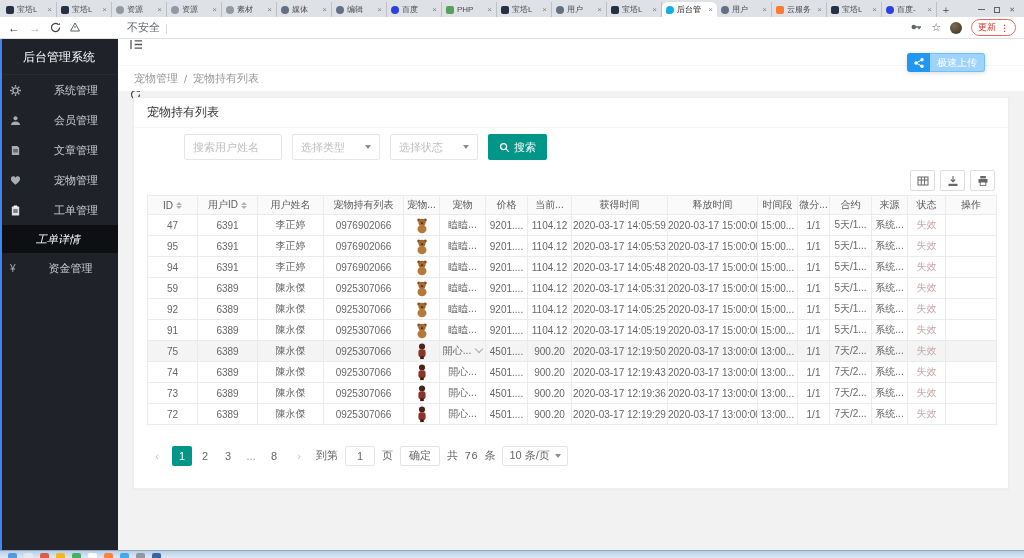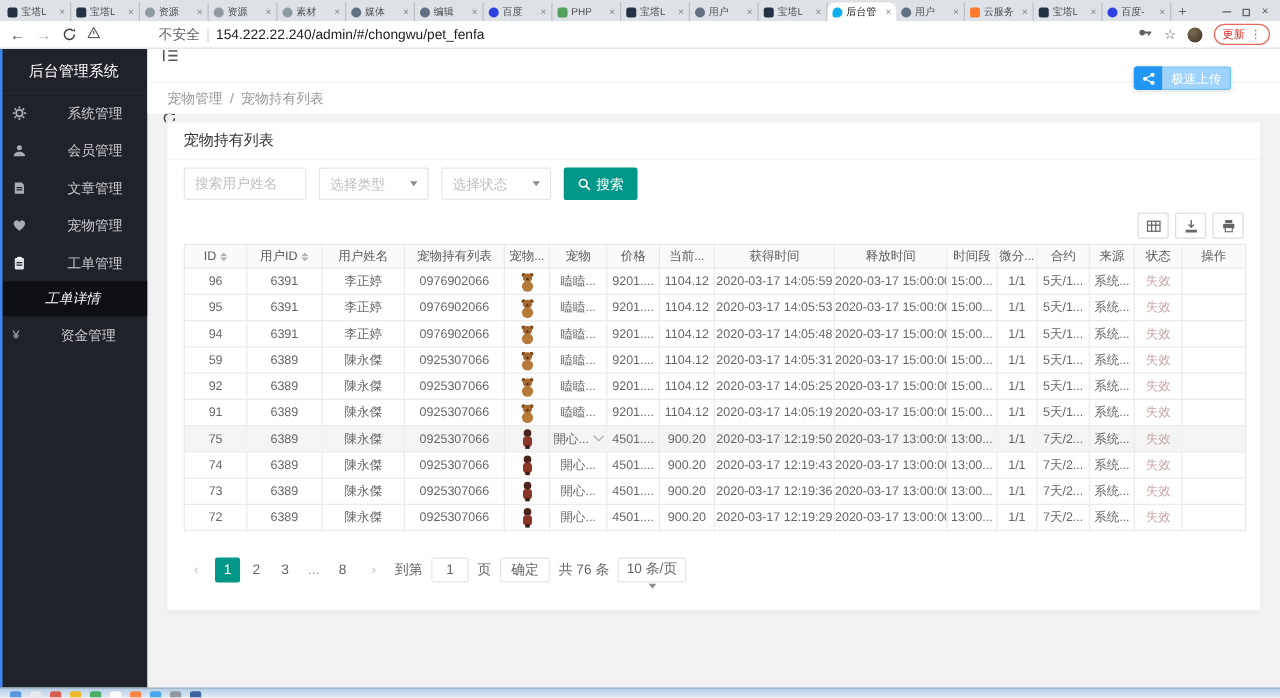--- a/index.html
+++ b/index.html
@@ -64,21 +64,21 @@
   .admin-name{font-size:11px;color:#333;display:flex;align-items:center;gap:4px;}
   .breadcrumb{height:26px;background:#fff;display:flex;align-items:center;padding:0 16px;font-size:11px;color:#999;gap:6px;border-top:1px solid #f5f5f5;}
   .chip{position:absolute;top:14px;right:39px;height:19px;display:flex;z-index:30;filter:drop-shadow(0 1px 2px rgba(0,0,0,.15));}
   .chip-ic{width:23px;background:#2196f3;border-radius:3px 0 0 3px;display:flex;align-items:center;justify-content:center;}
   .chip-label{background:#9ed3ff;border:1px solid #6fc0ff;border-left:none;color:#fff;font-size:10px;display:flex;align-items:center;padding:7px 7px;border-radius:0 3px 3px 0;white-space:nowrap;}
 
   
   .content{flex:1;padding:6px 15px 0;}
   .card{background:#fff;border:1px solid #eee;box-shadow:0 1px 2px rgba(0,0,0,.04);}
   .card-title{padding:6px 13px;font-size:12px;color:#333;border-bottom:1px solid #f6f6f6;}
-  .filters{display:flex;gap:10px;padding:6px 13px;align-items:center;}
+  .filters{display:flex;gap:10px;padding:6px 13px;align-items:center;margin-left:37px;}
   .f-input{width:98px;height:26px;border:1px solid #e6e6e6;border-radius:2px;font-size:11px;padding:0 8px;color:#666;outline:none;}
   .f-input::placeholder{color:#bfbfbf;}
   .f-select{width:88px;height:26px;border:1px solid #e6e6e6;border-radius:2px;font-size:11px;color:#bfbfbf;display:flex;align-items:center;justify-content:space-between;padding:0 8px;background:#fff;}
   .btn-search{height:26px;padding:0 11px;background:#009688;color:#fff;border:none;border-radius:2px;font-size:11px;display:flex;align-items:center;gap:4px;}
   .table-tools{display:flex;justify-content:flex-end;gap:5px;padding:4px 13px;}
   .tool-btn{width:25px;height:21px;border:1px solid #ddd;background:#fff;border-radius:2px;display:flex;align-items:center;justify-content:center;}
   .table-wrap{padding:0 13px;}
   table{width:100%;border-collapse:collapse;table-layout:fixed;font-size:10px;color:#666;}
   th,td{border:1px solid #ebebeb;text-align:center;white-space:nowrap;overflow:hidden;}
   th{height:19px;background:#fafafa;font-weight:normal;color:#5b5b5b;}
@@ -91,24 +91,24 @@
   .sort .s-dn{border-top:3.5px solid #b2b2b2;}
   .pet{display:inline-flex;width:18px;height:18px;vertical-align:middle;}
   .status{color:#c9a7a7;}
   .mini-caret{width:6px;height:6px;border-right:1.2px solid #aaa;border-bottom:1.2px solid #aaa;transform:rotate(45deg);display:inline-block;margin-left:5px;vertical-align:2px;}
   .pagebar{display:flex;align-items:center;gap:5px;padding:7px 13px 9px;font-size:11px;color:#666;}
   .pages{display:flex;gap:3px;}
   .pg{min-width:20px;height:20px;display:inline-flex;align-items:center;justify-content:center;background:#fff;color:#666;padding:0 4px;}
   .pg.nav{color:#c2c2c2;}
   .pg.active{background:#009688;color:#fff;border-radius:2px;}
   .pg.dots{color:#999;}
-  .pg-text{color:#666;margin:16px 2px;}
+  .pg-text{color:#666;margin:16px 2px;font-family:Liberation Mono, monospace;}
   .goto{width:30px;height:20px;border:1px solid #e6e6e6;border-radius:2px;text-align:center;font-size:11px;color:#666;outline:none;}
   .btn-confirm{height:20px;padding:0 8px;border:1px solid #e6e6e6;background:#fff;border-radius:2px;font-size:11px;color:#666;}
-  .perpage{height:20px;border:1px solid #e6e6e6;border-radius:2px;padding:0 6px;display:flex;align-items:center;gap:5px;color:#666;background:#fff;flex-direction:column;}
+  .perpage{height:20px;border:1px solid #e6e6e6;border-radius:2px;padding:0 6px;display:flex;align-items:center;gap:5px;color:#666;background:#fff;}
 
   
   .taskbar{position:absolute;bottom:0;left:0;right:0;height:8px;background:linear-gradient(#b9cfe6,#dcEAf6);border-top:1px solid #8fa8c0;display:flex;align-items:flex-end;gap:7px;padding:0 0 0 8px;z-index:60;}
   .tk{width:9px;height:5px;border-radius:2px 2px 0 0;opacity:.9;}
 </style>
 </head>
 <body>
 
 <div class="chrome">
   <div class="tabstrip">
@@ -215,21 +215,20 @@
           <path d="M10.8 0.9v2.3H8.5" fill="#3c4043" stroke="none"></path>
         </svg>
       </span>
     <div class="urlbox">
       <span><svg width="10" height="10" viewBox="0 0 12 12">
             <path d="M6 1.2L11.4 10.8H.6z" fill="none" stroke="#5f6368" stroke-width="1.2"></path>
             <path d="M6 4.6v2.8M6 9.2v.2" stroke="#5f6368" stroke-width="1.2"></path>
           </svg></span>
       <span class="sec">不安全</span>
       <span class="sep">|</span>
-      <span class="url">154.222.22.240/admin/#/chongwu/pet_fenfa</span>
     </div>
     <div class="ab-right">
       <span><svg width="12" height="12" viewBox="0 0 12 12" fill="#5f6368">
             <circle cx="3.8" cy="6" r="2.3"></circle>
             <path d="M5.8 5.2h5.2v1.6H9.8v1.5H8.3V6.8H5.8z"></path>
           </svg></span>
       <span class="star">☆</span>
       <span class="mini-avatar"></span>
       <span class="update-pill">
           <span>更新</span>
@@ -484,21 +483,21 @@
                   <th><span class="th-inner">
                       <span>状态</span>
                     </span></th>
                   <th><span class="th-inner">
                       <span>操作</span>
                     </span></th>
                 </tr>
               </thead>
             <tbody>
                 <tr>
-                  <td class="c-id">96</td>
+                  <td class="c-id">47</td>
                   <td class="c-uid">6391</td>
                   <td class="c-name">李正婷</td>
                   <td class="c-phone">0976902066</td>
                   <td class="c-pet"><span class="pet">
                       <svg width="18" height="18" viewBox="0 0 20 20">
                         <circle cx="6.5" cy="4.5" r="1.8" fill="#7a4a1f"></circle>
                         <circle cx="13.5" cy="4.5" r="1.8" fill="#7a4a1f"></circle>
                         <circle cx="10" cy="7" r="4" fill="#a5682f"></circle>
                         <ellipse cx="10" cy="14.5" rx="5" ry="4.8" fill="#b5793a"></ellipse>
                         <circle cx="10" cy="8" r="1" fill="#3a2410"></circle>

